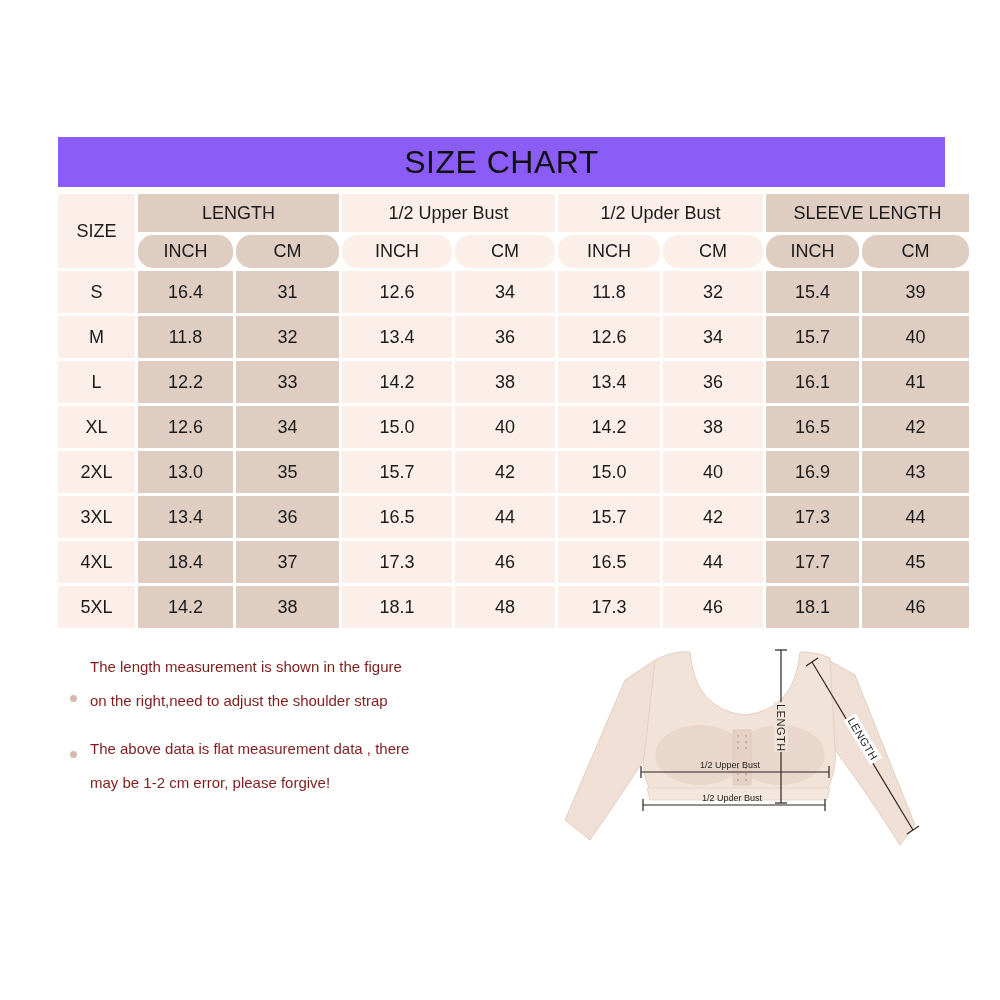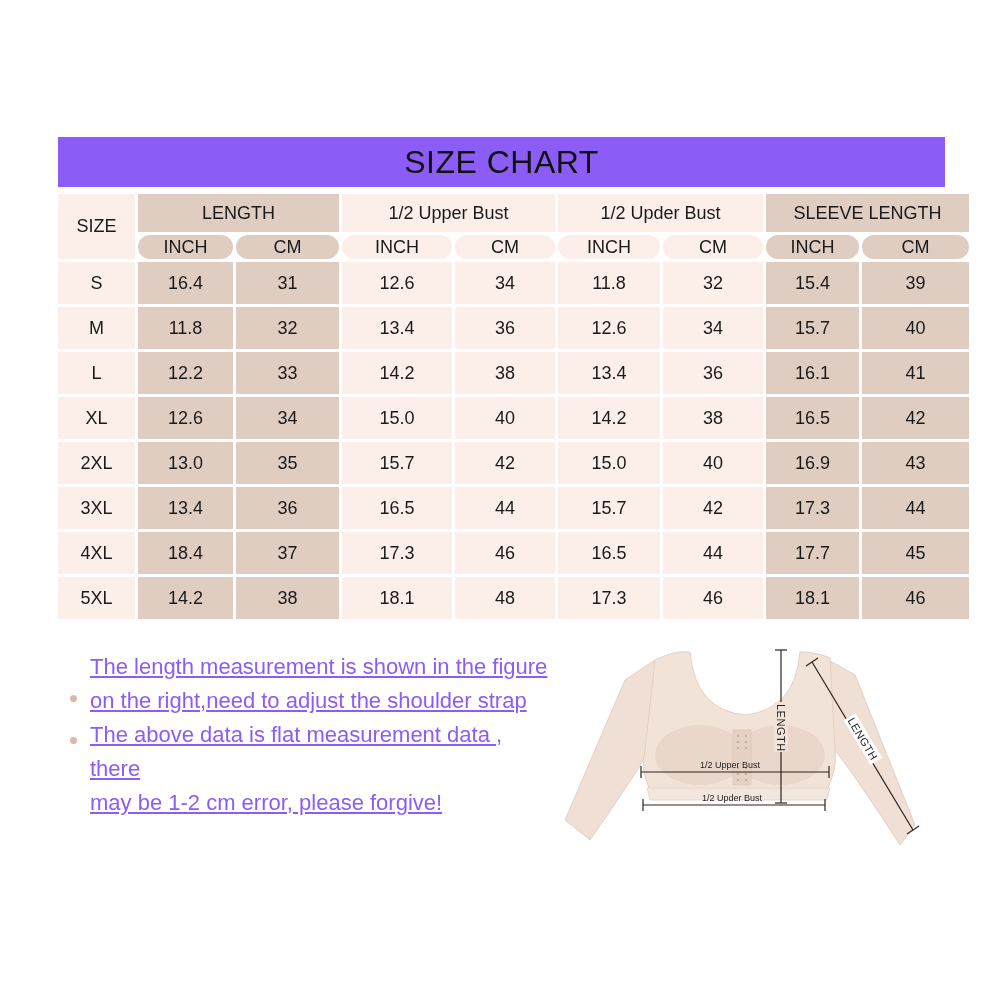--- a/index.html
+++ b/index.html
@@ -17,27 +17,27 @@
       border-collapse: separate; border-spacing: 3px 3px; margin-left: -3px;
       table-layout: fixed;
     }
     table.size-chart td, table.size-chart th {
       text-align: center; vertical-align: middle; font-weight: normal;
       font-size: 18px; color: #1a1a1a;
     }
     .light { background: #fcefe9; }
     .dark { background: #dfcdc2; }
     th.group { height: 38px; font-size: 18px; }
-    th.unit { height: 24px; font-size: 18px; border-radius: 15px; }
+    th.unit { height: 33px; font-size: 18px; border-radius: 15px; }
     td.cell { height: 42px; font-size: 18px; }
     th.size-head { font-size: 18px; }
 
     .notes { position: absolute; left: 70px; top: 650px; width: 480px; }
-    .note { position: relative; padding-left: 20px; font-size: 22px; line-height: 34px; color: #8b5cf6; font-weight: 500; text-decoration: underline; }
-    .note + .note { }
+    .note { position: relative; padding-left: 20px; font-size: 15px; line-height: 34px; color: #7f1d1d; font-weight: 500; }
+    .note + .note { margin-top: 14px; }
     .bullet { position: absolute; left: 0; width: 7px; height: 7px; border-radius: 50%; background: #d9b9a9; }
     .note-1 .bullet { top: 45px; }
     .note-2 .bullet { top: 19px; }
 
     .figure { position: absolute; left: 555px; top: 640px; width: 380px; height: 220px; }
     .figure svg { width: 100%; height: 100%; }
     .fig-label { font-family: "Liberation Sans", sans-serif; font-size: 9px; fill: #222; }
     .fig-label-lg { font-family: "Liberation Sans", sans-serif; font-size: 11px; fill: #222; letter-spacing: 0.5px; }
   </style>
 </head>

